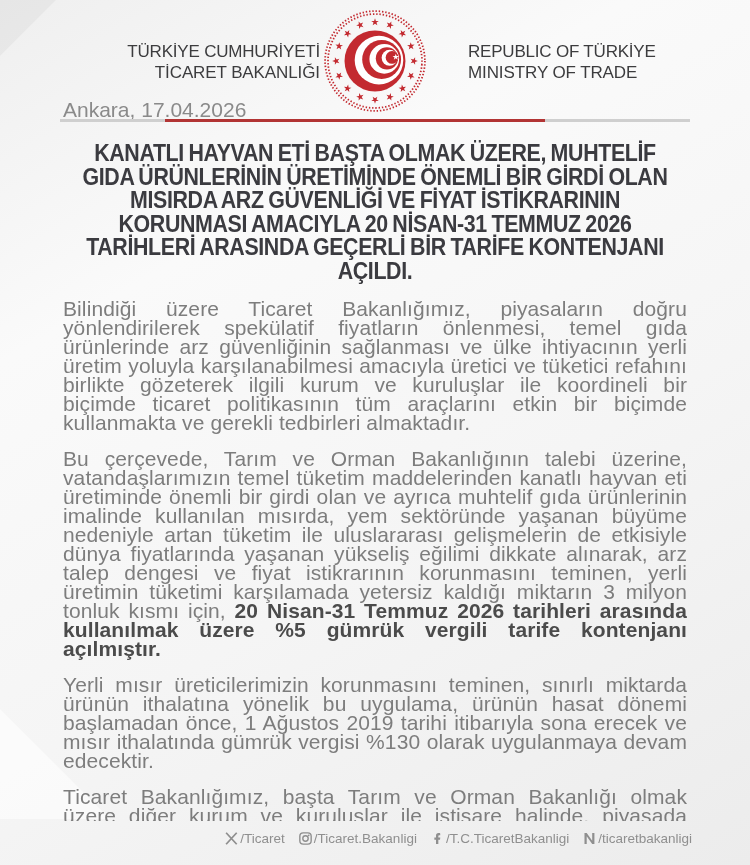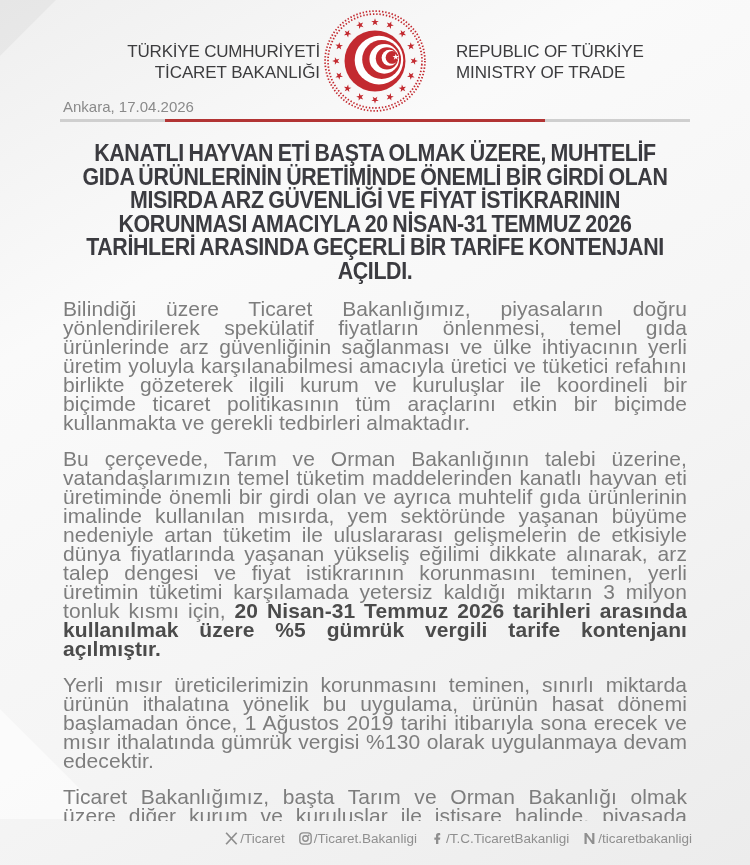--- a/index.html
+++ b/index.html
@@ -11,23 +11,23 @@
   }
   .corner-tl{position:absolute;top:0;left:0;width:0;height:0;
     border-top:56px solid rgba(0,0,0,0.035);border-right:56px solid transparent;}
   .corner-bl{position:absolute;left:0;bottom:46px;width:0;height:0;
     border-bottom:110px solid rgba(255,255,255,0.55);border-right:110px solid transparent;}
 
   
   .org{position:absolute;top:41px;color:#3c3c3e;font-size:17px;line-height:21px;letter-spacing:-0.2px;}
   .org .l2{font-weight:normal;letter-spacing:-0.1px;}
   .org-tr{left:60px;width:260px;text-align:right;}
-  .org-en{left:456px;width:260px;text-align:left;}
+  .org-en{left:468px;width:260px;text-align:left;}
   .logo{position:absolute;left:322px;top:8px;width:106px;height:106px;}
-  .dateline{position:absolute;left:63px;top:98px;font-size:15px;color:#8a8a8a;}
+  .dateline{position:absolute;left:63px;top:98px;font-size:21px;color:#8a8a8a;}
   .rule{position:absolute;left:60px;top:119px;width:630px;height:3px;background:#cfcfcf;}
   .rule-red{position:absolute;left:105px;top:0;width:380px;height:3px;background:#b23434;}
 
   
   .title{
     position:absolute;left:55px;top:142px;width:640px;
     text-align:center;font-weight:bold;font-size:23px;line-height:23.5px;
     color:#3b3b40;letter-spacing:-0.4px;word-spacing:-1px;
     transform:scaleX(0.93);transform-origin:50% 0;
   }

